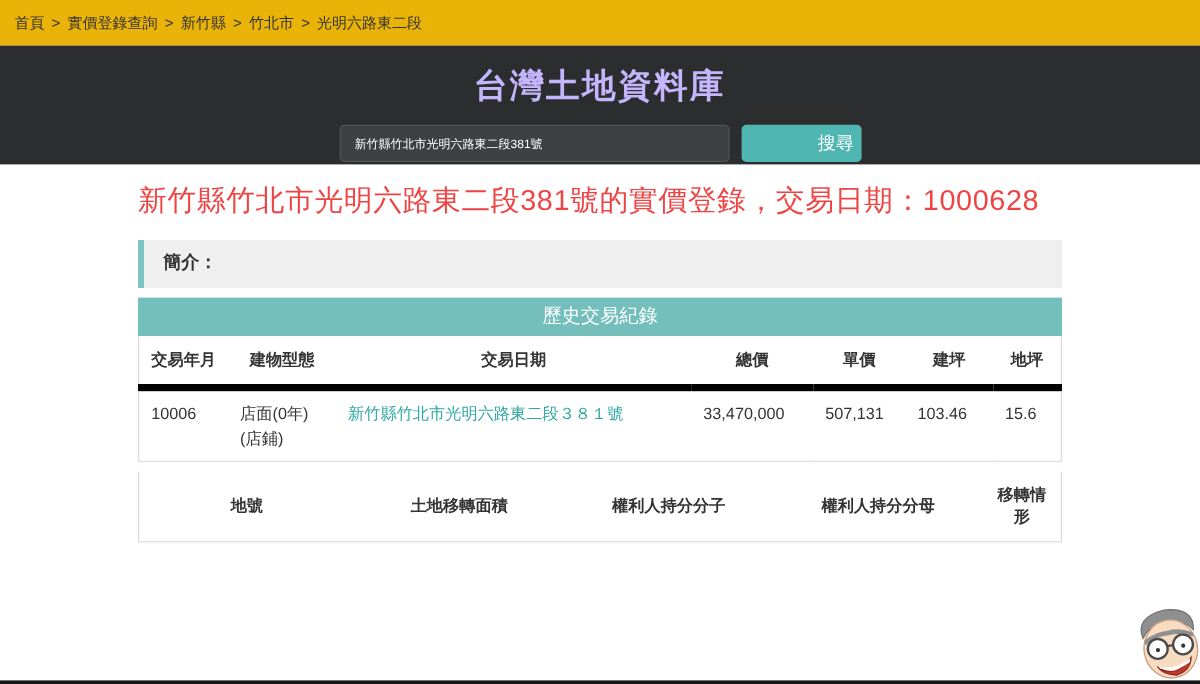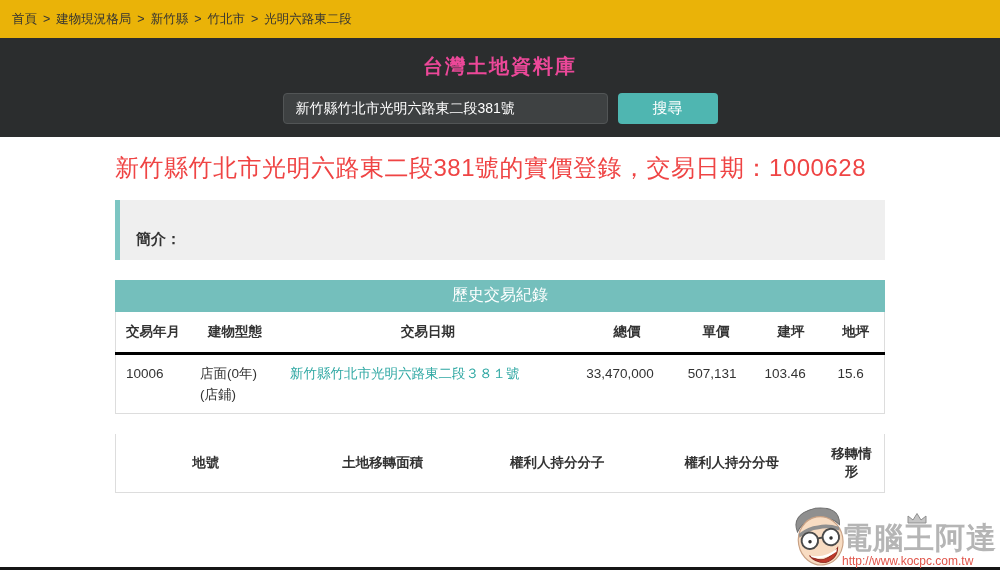--- a/index.html
+++ b/index.html
@@ -14,61 +14,61 @@
   .breadcrumb {
     height:38px; display:flex; align-items:center; gap:6px;
     padding:0 12px; font-size:12.5px; color:#333; background:#eab308;
   }
   .crumb { color:#333; text-decoration:none; white-space:nowrap; }
   .crumb-sep { color:#333; }
 
   
   .site-header { height:99px; background:#2b2d2e; text-align:center; }
   .site-title {
-    margin:0; padding-top:15px; color:#ec4899; font-size:20px;
+    margin:0; padding-top:15px; color:#c4b5fd; font-size:28px;
     font-weight:bold; letter-spacing:2px;
   }
   .search-row { margin-top:13px; display:flex; justify-content:center; align-items:center; gap:10px; }
   .search-input {
     width:325px; height:31px; background:#3e4142; border:1px solid #525556;
-    border-radius:4px; color:#fff; font-size:14px; padding:0 12px; outline:none;
+    border-radius:4px; color:#fff; font-size:10px; padding:0 12px; outline:none;
     font-family:inherit;
   }
   .search-btn {
     width:100px; height:31px; background:#4fb6b1; border:none; border-radius:4px;
-    color:#fff; font-size:15px; cursor:pointer; font-family:Liberation Mono, monospace;
+    color:#fff; font-size:15px; cursor:pointer; font-family:Liberation Mono, monospace;text-align:right;
   }
 
   
   .container { width:770px; margin:0 auto; }
   .page-heading {
     font-size:24px; font-weight:400; color:#ef4444; letter-spacing:0.5px;
     margin:14px 0 16px; line-height:33px;
   }
 
   
   .intro-box {
     background:#efefef; border-left:5px solid #7cc5c2;
     padding:8px 16px 10px; font-size:15px; line-height:22px; color:#333;
   }
-  .intro-label { font-weight:bold; display:block;margin-top:20px; }
+  .intro-label { font-weight:bold; display:block; }
 
   
-  .section { margin-top:20px; }
+  .section { margin-top:8px; }
   .section-bar {
     background:#74bfbc; color:#fff; text-align:center;
     font-size:16px; padding:5px 0 6px; font-weight:400;
   }
   table {
     width:100%; border-collapse:collapse; table-layout:fixed;
     border:1px solid #ddd; border-top:none; font-size:13.5px; background:#fff;
   }
   th { text-align:center; font-weight:bold; color:#333; padding:11px 10px; }
   td { text-align:left; padding:8px 10px; vertical-align:top; line-height:21px; }
-  tr.data-row td { border-top:3px solid #000000; }
+  tr.data-row td { border-top:6px solid #000000; }
   a.addr-link { color:#2fa8a3; text-decoration:none; }
 
   
   .watermark { position:absolute; right:3px; bottom:1px; display:flex; align-items:flex-end; z-index:5; }
   .wm-face { width:60px; height:64px; margin-right:-8px; position:relative; z-index:2; }
   .wm-textcol { position:relative; text-align:left; padding-bottom:1px; }
   .wm-crown { position:absolute; top:-11px; left:64px; width:22px; height:13px; }
   .wm-name {
     font-size:30px; font-weight:bold; color:#b5b5b5; line-height:1;
     letter-spacing:1px; white-space:nowrap;
@@ -77,21 +77,21 @@
 
   
   .bottom-strip { position:absolute; left:0; bottom:0; width:1000px; height:3px; background:#161616; }
 </style>
 </head>
 <body>
 
 <nav class="breadcrumb">
   <a class="crumb" href="#">首頁</a>
   <span class="crumb-sep">&gt;</span>
-  <a class="crumb" href="#">建物現況格局</a>
+  <a class="crumb" href="#">實價登錄查詢</a>
   <span class="crumb-sep">&gt;</span>
   <a class="crumb" href="#">新竹縣</a>
   <span class="crumb-sep">&gt;</span>
   <a class="crumb" href="#">竹北市</a>
   <span class="crumb-sep">&gt;</span>
   <span class="crumb">光明六路東二段</span>
 </nav>
 
 <header class="site-header">
   <h1 class="site-title">台灣土地資料庫</h1>
@@ -182,22 +182,15 @@
       <path d="M9,26 Q20,20 30,21 Q40,20 51,26 L51,30 Q40,24 30,25 Q20,24 9,30 Z" fill="#8f8f8f"></path>
       <circle cx="19" cy="35" r="8.5" fill="#fff" stroke="#4a4a4a" stroke-width="2"></circle>
       <circle cx="41" cy="35" r="8.5" fill="#fff" stroke="#4a4a4a" stroke-width="2"></circle>
       <line x1="27.5" y1="34" x2="32.5" y2="34" stroke="#4a4a4a" stroke-width="2"></line>
       <circle cx="19" cy="36" r="1.8" fill="#333"></circle>
       <circle cx="41" cy="36" r="1.8" fill="#333"></circle>
       <path d="M16,50 Q30,64 46,47 Q44,58 31,60 Q20,58 16,50 Z" fill="#c0392b" stroke="#8e2a20" stroke-width="1"></path>
       <path d="M17,50 Q30,56 45,48 L44,51 Q30,58 18,52 Z" fill="#ffffff"></path>
     </g>
   </svg>
-  <div class="wm-textcol">
-    <svg class="wm-crown" viewBox="0 0 22 13">
-      <path d="M2,11 L2,4 L7,8 L11,1.5 L15,8 L20,4 L20,11 Z" fill="#c4c4c4" stroke="#8f8f8f" stroke-width="1"></path>
-    </svg>
-    <div class="wm-name">電腦王阿達</div>
-    <div class="wm-url">http://www.kocpc.com.tw</div>
-  </div>
 </div>
 
 <div class="bottom-strip"></div>
 
 </body></html>

